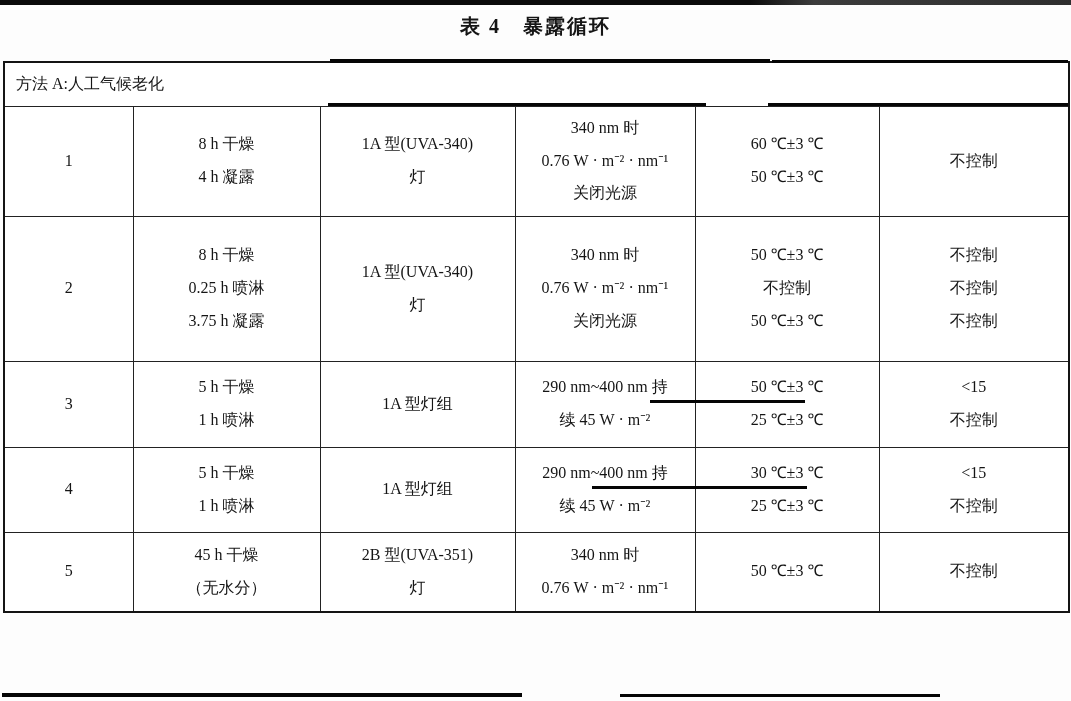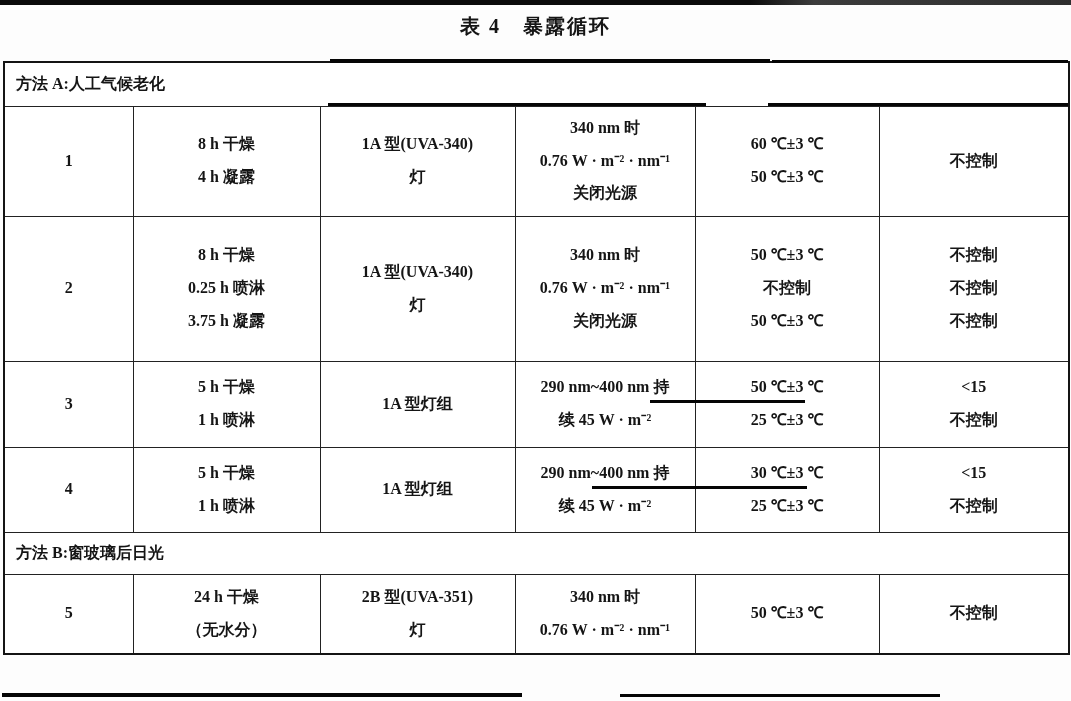--- a/index.html
+++ b/index.html
@@ -32,21 +32,21 @@
     table-layout: fixed;
     background: #fff;
     border: 2px solid #141414;
   }
   table.exposure-table td, table.exposure-table th {
     border: 1px solid #222;
     padding: 0;
     text-align: center;
     vertical-align: middle;
     font-size: 16px;
-    font-weight: bold;
+    font-weight: normal;
     line-height: 2.05;
     white-space: pre-line;
     overflow: hidden;
   }
   tr.section-row td {
     text-align: left;
     padding-left: 11px;
     font-size: 16px;
     line-height: 1.4;
   }
@@ -137,26 +137,23 @@
       <td>5 h 干燥
 1 h 喷淋</td>
       <td>1A 型灯组</td>
       <td>290 nm~400 nm 持
 续 45 W · m⁻²</td>
       <td>30 ℃±3 ℃
 25 ℃±3 ℃</td>
       <td>&lt;15
 不控制</td>
     </tr>
-    <tr class="section-row section-row-b">
-      <td colspan="6">方法 B:窗玻璃后日光</td>
-    </tr>
     <tr class="row-5">
       <td>5</td>
-      <td>24 h 干燥
+      <td>45 h 干燥
 （无水分）</td>
       <td>2B 型(UVA-351)
 灯</td>
       <td>340 nm 时
 0.76 W · m⁻² · nm⁻¹</td>
       <td>50 ℃±3 ℃</td>
       <td>不控制</td>
     </tr>
   </tbody>
 </table>

